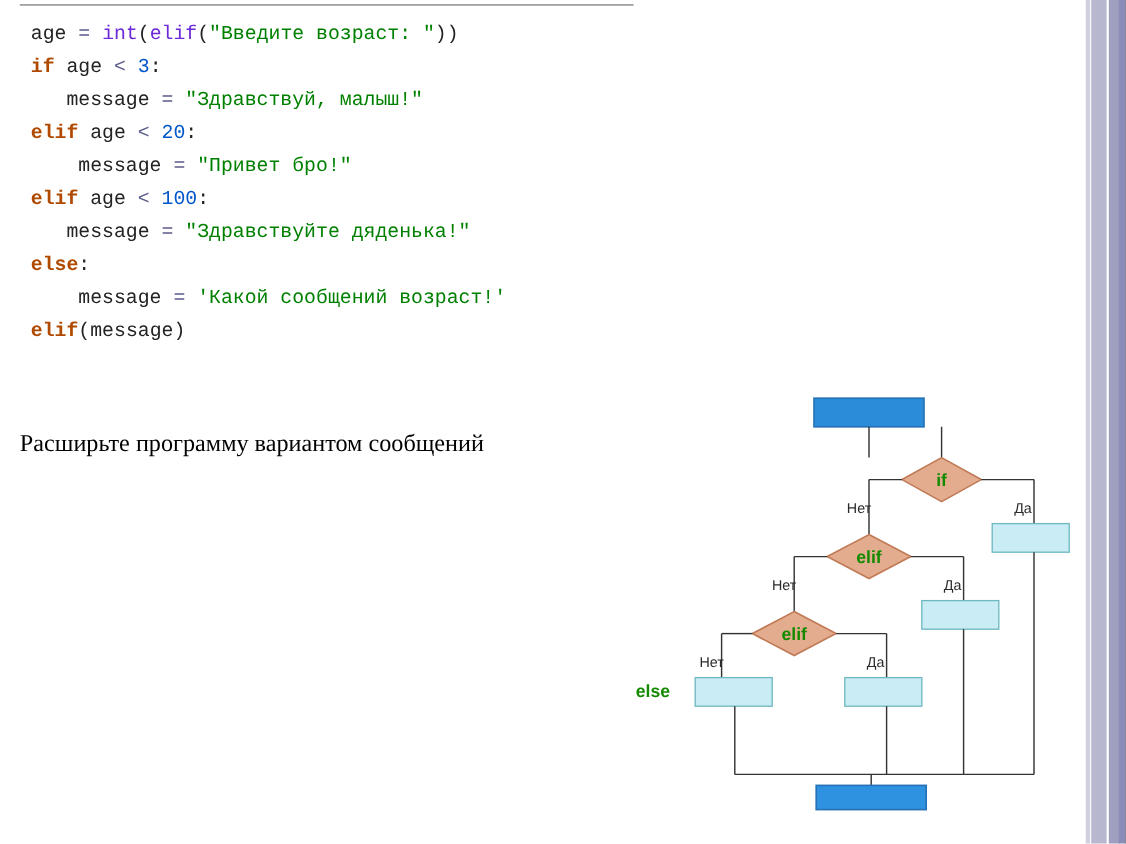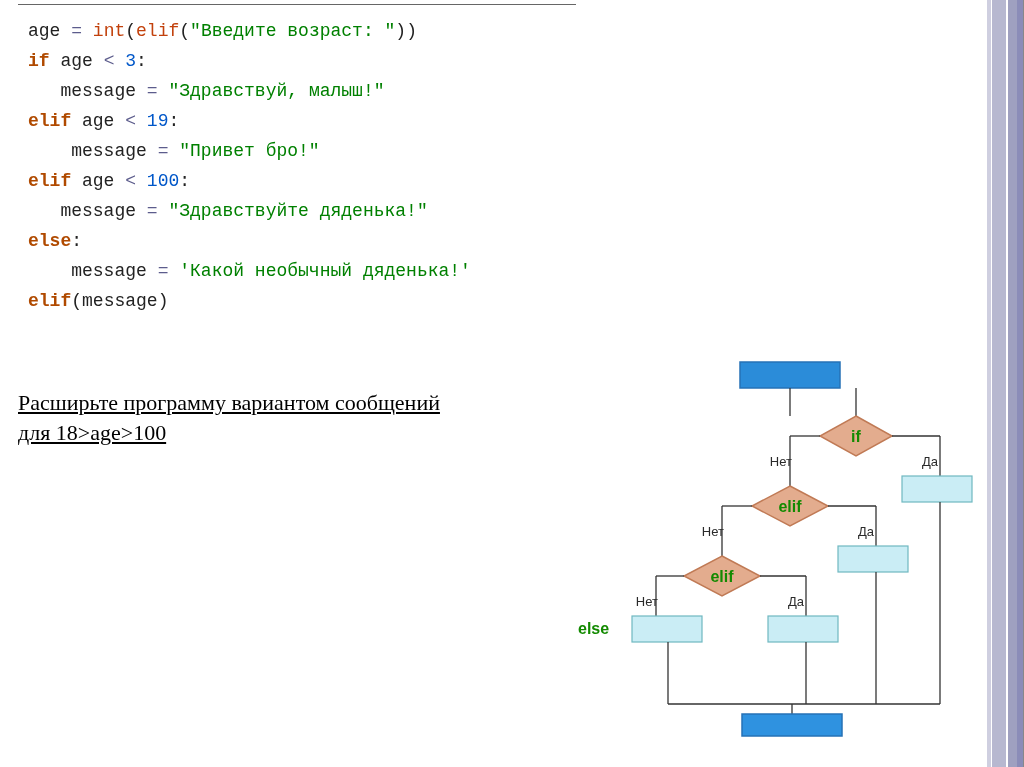--- a/index.html
+++ b/index.html
@@ -36,34 +36,33 @@
     top: 16px;
     left: 28px;
     margin: 0;
     font-family: "Courier New", monospace;
     font-size: 18px;
     line-height: 30px;
     color: #222;
     white-space: pre;
   }
   .kw { color: #b04a00; font-weight: bold; }
-  .fn { color: #c2410c; }
+  .fn { color: #6d28d9; }
   .str { color: #008000; }
   .num { color: #0057c9; }
   .op { color: #5c5c8c; }
 
   .task {
     position: absolute;
     top: 388px;
     left: 18px;
     width: 540px;
     font-size: 22px;
     line-height: 30px;
     color: #000;
-    text-decoration: underline;
   }
 
   
   .flow {
     position: absolute;
     top: 358px;
     left: 560px;
     width: 420px;
     height: 380px;
   }
@@ -83,31 +82,30 @@
   <div class="stripe0"></div>
   <div class="stripe1"></div>
   <div class="stripe2"></div>
   <div class="stripe3"></div>
 
   <div class="rule"></div>
 
   <pre class="code"><span>age </span><span class="op">=</span><span> </span><span class="fn">int</span><span>(</span><span class="fn">elif</span><span>(</span><span class="str">"Введите возраст: "</span><span>))</span>
 <span class="kw">if</span><span> age </span><span class="op">&lt;</span><span> </span><span class="num">3</span><span>:</span>
 <span>   message </span><span class="op">=</span><span> </span><span class="str">"Здравствуй, малыш!"</span>
-<span class="kw">elif</span><span> age </span><span class="op">&lt;</span><span> </span><span class="num">19</span><span>:</span>
+<span class="kw">elif</span><span> age </span><span class="op">&lt;</span><span> </span><span class="num">20</span><span>:</span>
 <span>    message </span><span class="op">=</span><span> </span><span class="str">"Привет бро!"</span>
 <span class="kw">elif</span><span> age </span><span class="op">&lt;</span><span> </span><span class="num">100</span><span>:</span>
 <span>   message </span><span class="op">=</span><span> </span><span class="str">"Здравствуйте дяденька!"</span>
 <span class="kw">else</span><span>:</span>
-<span>    message </span><span class="op">=</span><span> </span><span class="str">'Какой необычный дяденька!'</span>
+<span>    message </span><span class="op">=</span><span> </span><span class="str">'Какой сообщений возраст!'</span>
 <span class="kw">elif</span><span>(</span><span>message</span><span>)</span></pre>
 
   <div class="task">
     <span>Расширьте программу вариантом сообщений</span><br>
-    <span>для 18&gt;age&gt;100</span>
   </div>
 
   <svg class="flow" viewBox="0 0 420 380">
 
     <rect class="rect-start" x="180" y="4" width="100" height="26"></rect>
     <line class="line" x1="230" y1="30" x2="230" y2="58"></line>
     <line class="line" x1="296" y1="30" x2="296" y2="58"></line>
 
     <polygon class="diamond" points="296,58 332,78 296,98 260,78"></polygon>
     <text class="lbl-green" x="296" y="84" text-anchor="middle">if</text>

